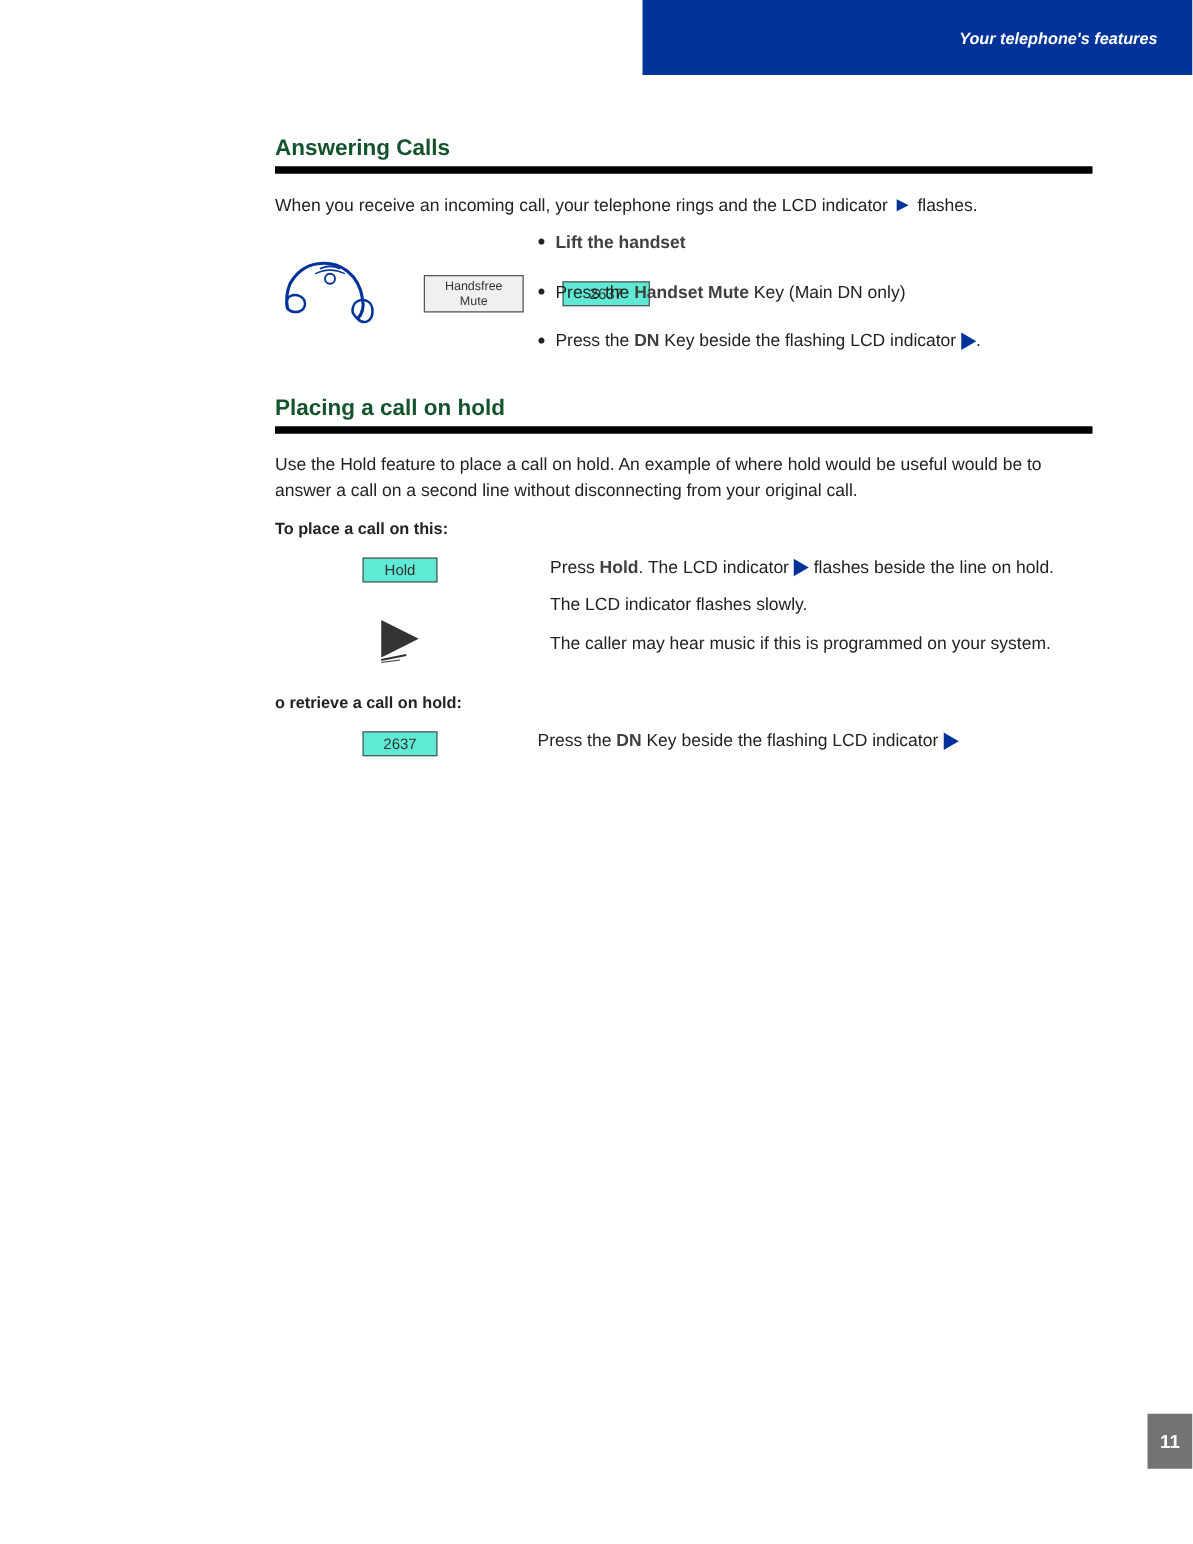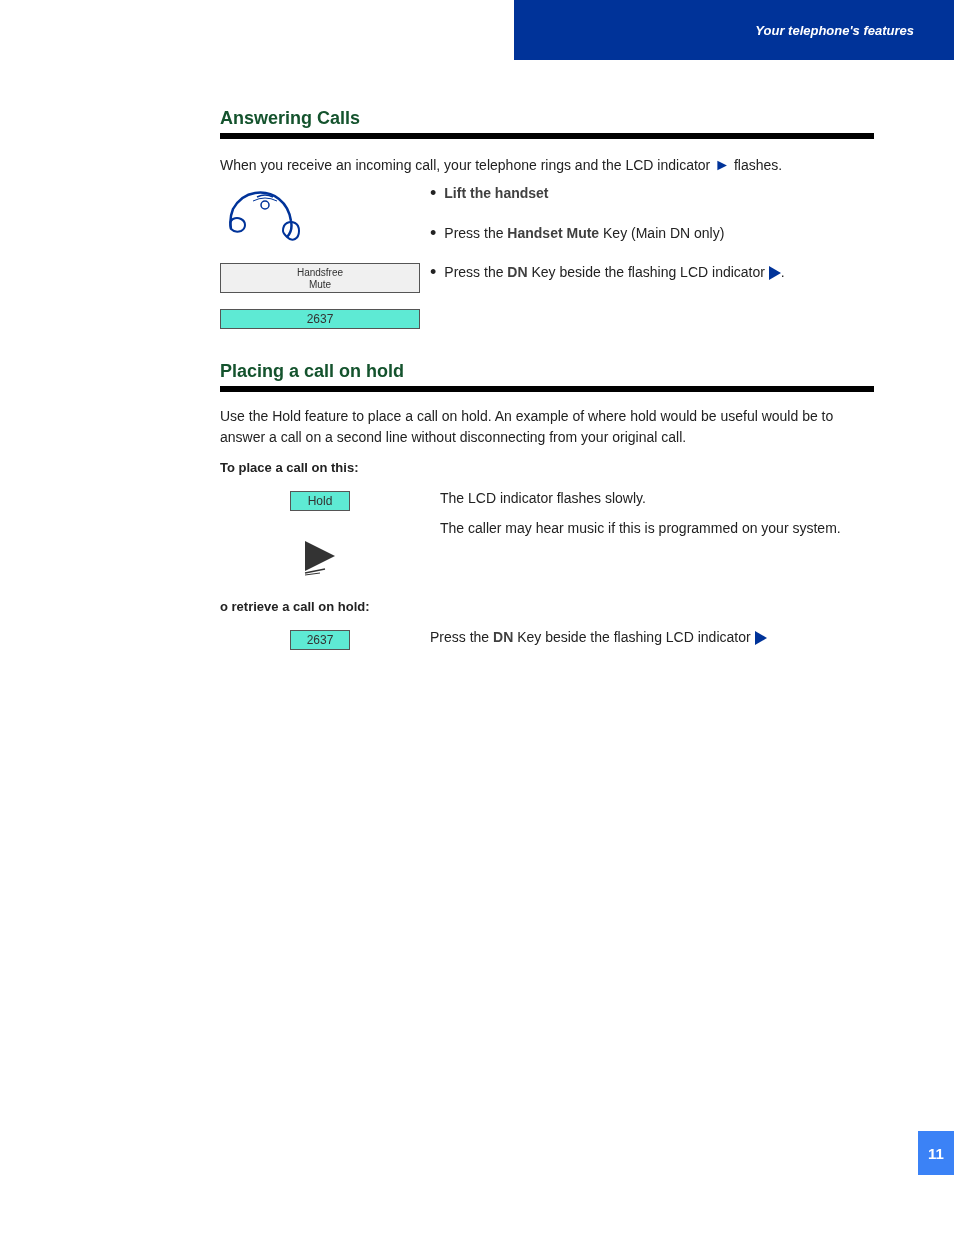--- a/index.html
+++ b/index.html
@@ -15,21 +15,21 @@
     }
 
     .header-bar {
       background: #003399;
       width: 440px;
       height: 60px;
       margin-left: auto;
       display: flex;
       align-items: center;
       justify-content: flex-end;
-      padding-right: 40px;
+      padding-right: 28px;
     }
 
     .header-bar-title {
       color: #ffffff;
       font-size: 13px;
       font-weight: bold;
       font-style: italic;
     }
 
     .main-content {
@@ -71,22 +71,23 @@
       display: flex;
       flex-direction: row;
       gap: 10px;
       margin-bottom: 10px;
     }
 
     .col-left {
       width: 200px;
       min-width: 200px;
       display: flex;
-      flex-direction: column;
-      gap: 16px;
+      flex-direction: row;
+      align-items: center;
+      gap: 31px;
       padding-top: 4px;
     }
 
     .col-right {
       flex: 1;
       display: flex;
       flex-direction: column;
       gap: 18px;
     }
 
@@ -218,21 +219,21 @@
       flex: 1;
       font-size: 14px;
       line-height: 1.6;
     }
 
     
     .page-badge {
       position: absolute;
       bottom: 60px;
       right: 0;
-      background: #3b82f6;
+      background: #737373;
       color: #ffffff;
       width: 36px;
       height: 44px;
       display: flex;
       align-items: center;
       justify-content: center;
       font-size: 15px;
       font-weight: bold;
     }
 
@@ -333,20 +334,23 @@
         <div class="hold-indicator">
           <svg width="50" height="50" viewBox="0 0 50 50" fill="none" xmlns="http://www.w3.org/2000/svg">
             <polygon points="10,10 40,25 10,40" fill="#333333"></polygon>
             <line x1="10" y1="42" x2="30" y2="38" stroke="#333333" stroke-width="1.5"></line>
             <line x1="10" y1="44" x2="25" y2="42" stroke="#333333" stroke-width="1"></line>
           </svg>
         </div>
       </div>
 
       <div class="hold-col-right">
+        <p>
+          Press <span class="blue-link">Hold</span>. The LCD indicator <span class="arrow-right"></span> flashes beside the line on hold.
+        </p>
 
         <p>The LCD indicator flashes slowly.</p>
 
         <p>The caller may hear music if this is programmed on your system.</p>
       </div>
     </div>
 
     <p class="retrieve-label">
       <span>o retrieve a call on hold:</span>
     </p>

